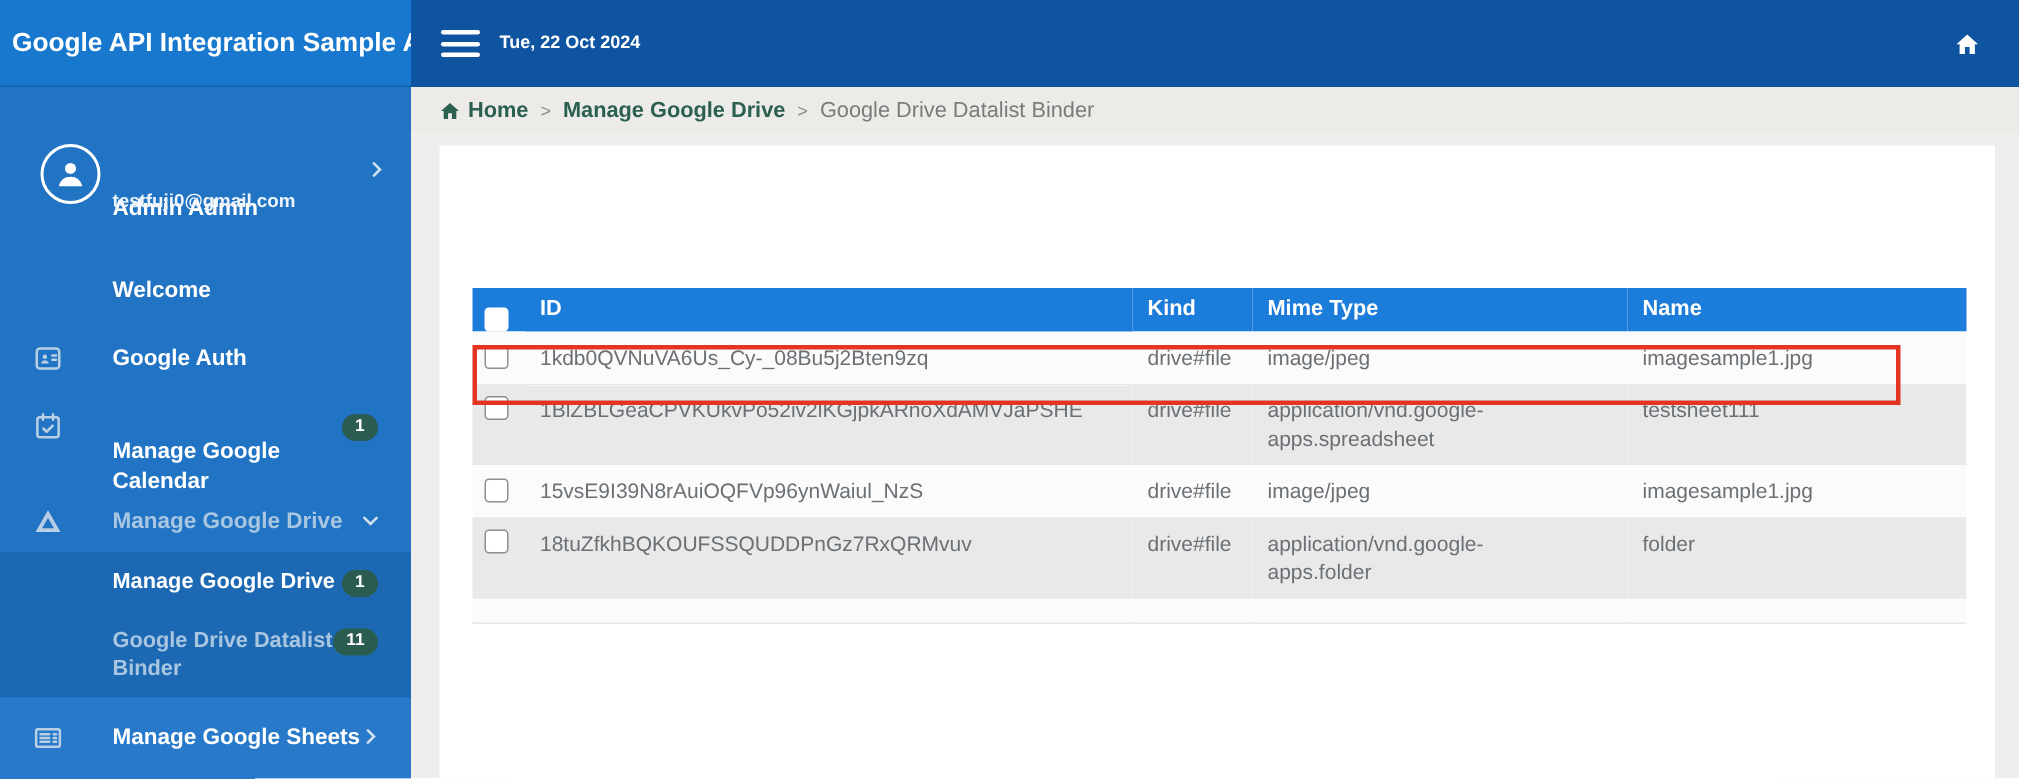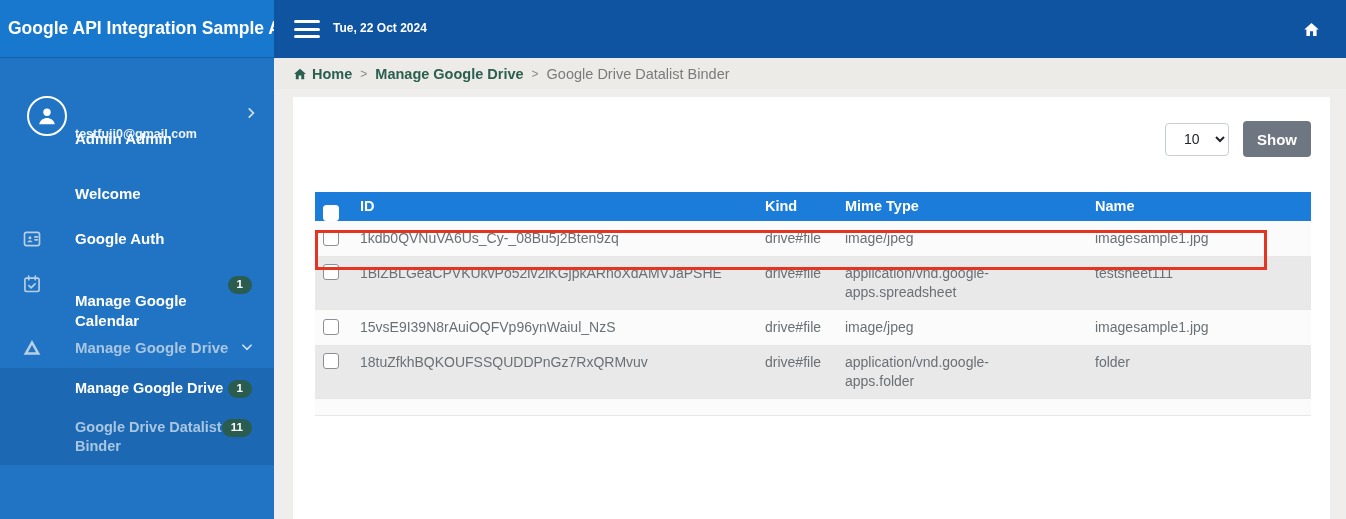--- a/index.html
+++ b/index.html
@@ -163,20 +163,34 @@
     <div class="smi smi-1">
       <span class="lbl">Manage Google Drive</span>
       <span class="badge">1</span>
     </div>
     <div class="smi smi-2">
       <span class="lbl">Google Drive Datalist Binder</span>
       <span class="badge">11</span>
     </div>
   </div>
 
+  <div class="mi mi-sheets">
+    <span class="ico">
+      <svg width="20" height="20" viewBox="0 0 24 24" fill="none" stroke="currentColor" stroke-width="2">
+          <rect x="2.5" y="5" width="19" height="14" rx="1.5"></rect>
+          <path d="M6 9h7M6 12h7M6 15h7M16.5 9h2M16.5 12h2M16.5 15h2" stroke-linecap="round"></path>
+        </svg>
+    </span>
+    <span class="lbl">Manage Google Sheets</span>
+    <span class="mi-chev">
+      <svg width="14" height="14" viewBox="0 0 24 24" fill="none" stroke="currentColor" stroke-width="3" stroke-linecap="round">
+          <path d="M9 5l7 7-7 7"></path>
+        </svg>
+    </span>
+  </div>
 </aside>
 
 <header class="topbar">
   <div class="hamburger">
       <span></span>
       <span></span>
       <span></span>
     </div>
   <div class="topbar-date">Tue, 22 Oct 2024</div>
   <span class="home-btn">
@@ -195,26 +209,20 @@
   <a class="bc-link">Home</a>
   <span class="bc-sep">&gt;</span>
   <a class="bc-link">Manage Google Drive</a>
   <span class="bc-sep">&gt;</span>
   <span class="bc-current">Google Drive Datalist Binder</span>
 </nav>
 
 <main class="content">
   <div class="card">
 
-    <div class="controls">
-      <select class="page-size">
-        <option>10</option>
-      </select>
-      <button class="show-btn">Show</button>
-    </div>
 
     <div class="table-wrap">
       <table>
         <colgroup>
             <col class="c-cb">
             <col class="c-id">
             <col class="c-kind">
             <col class="c-mime">
             <col class="c-name">
           </colgroup>

